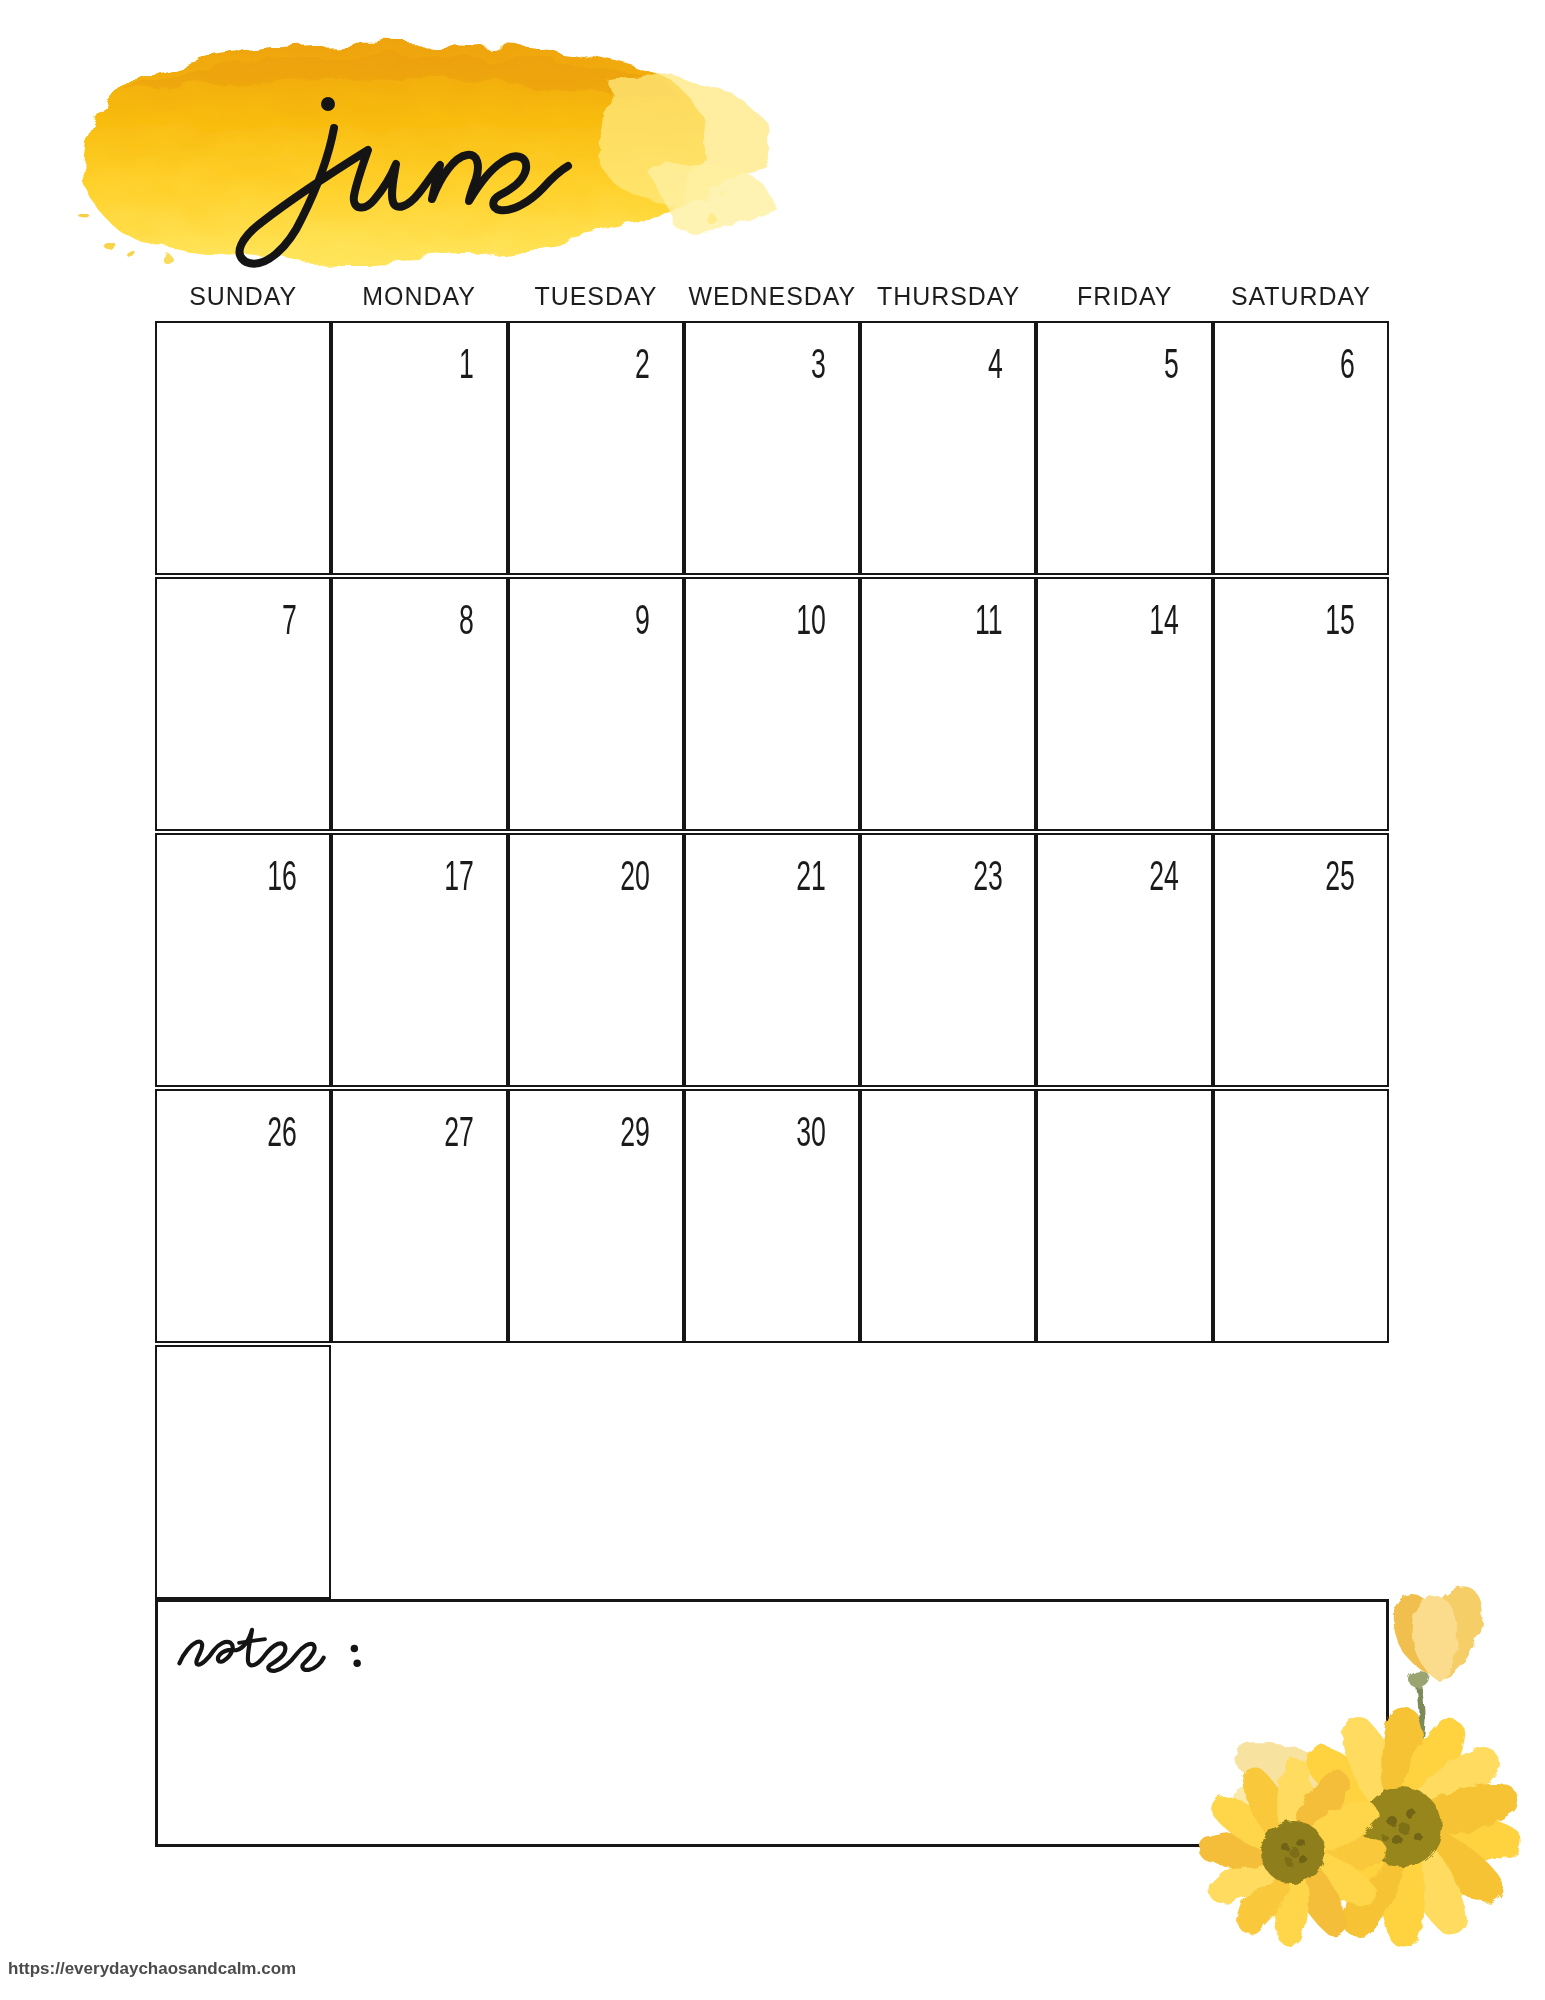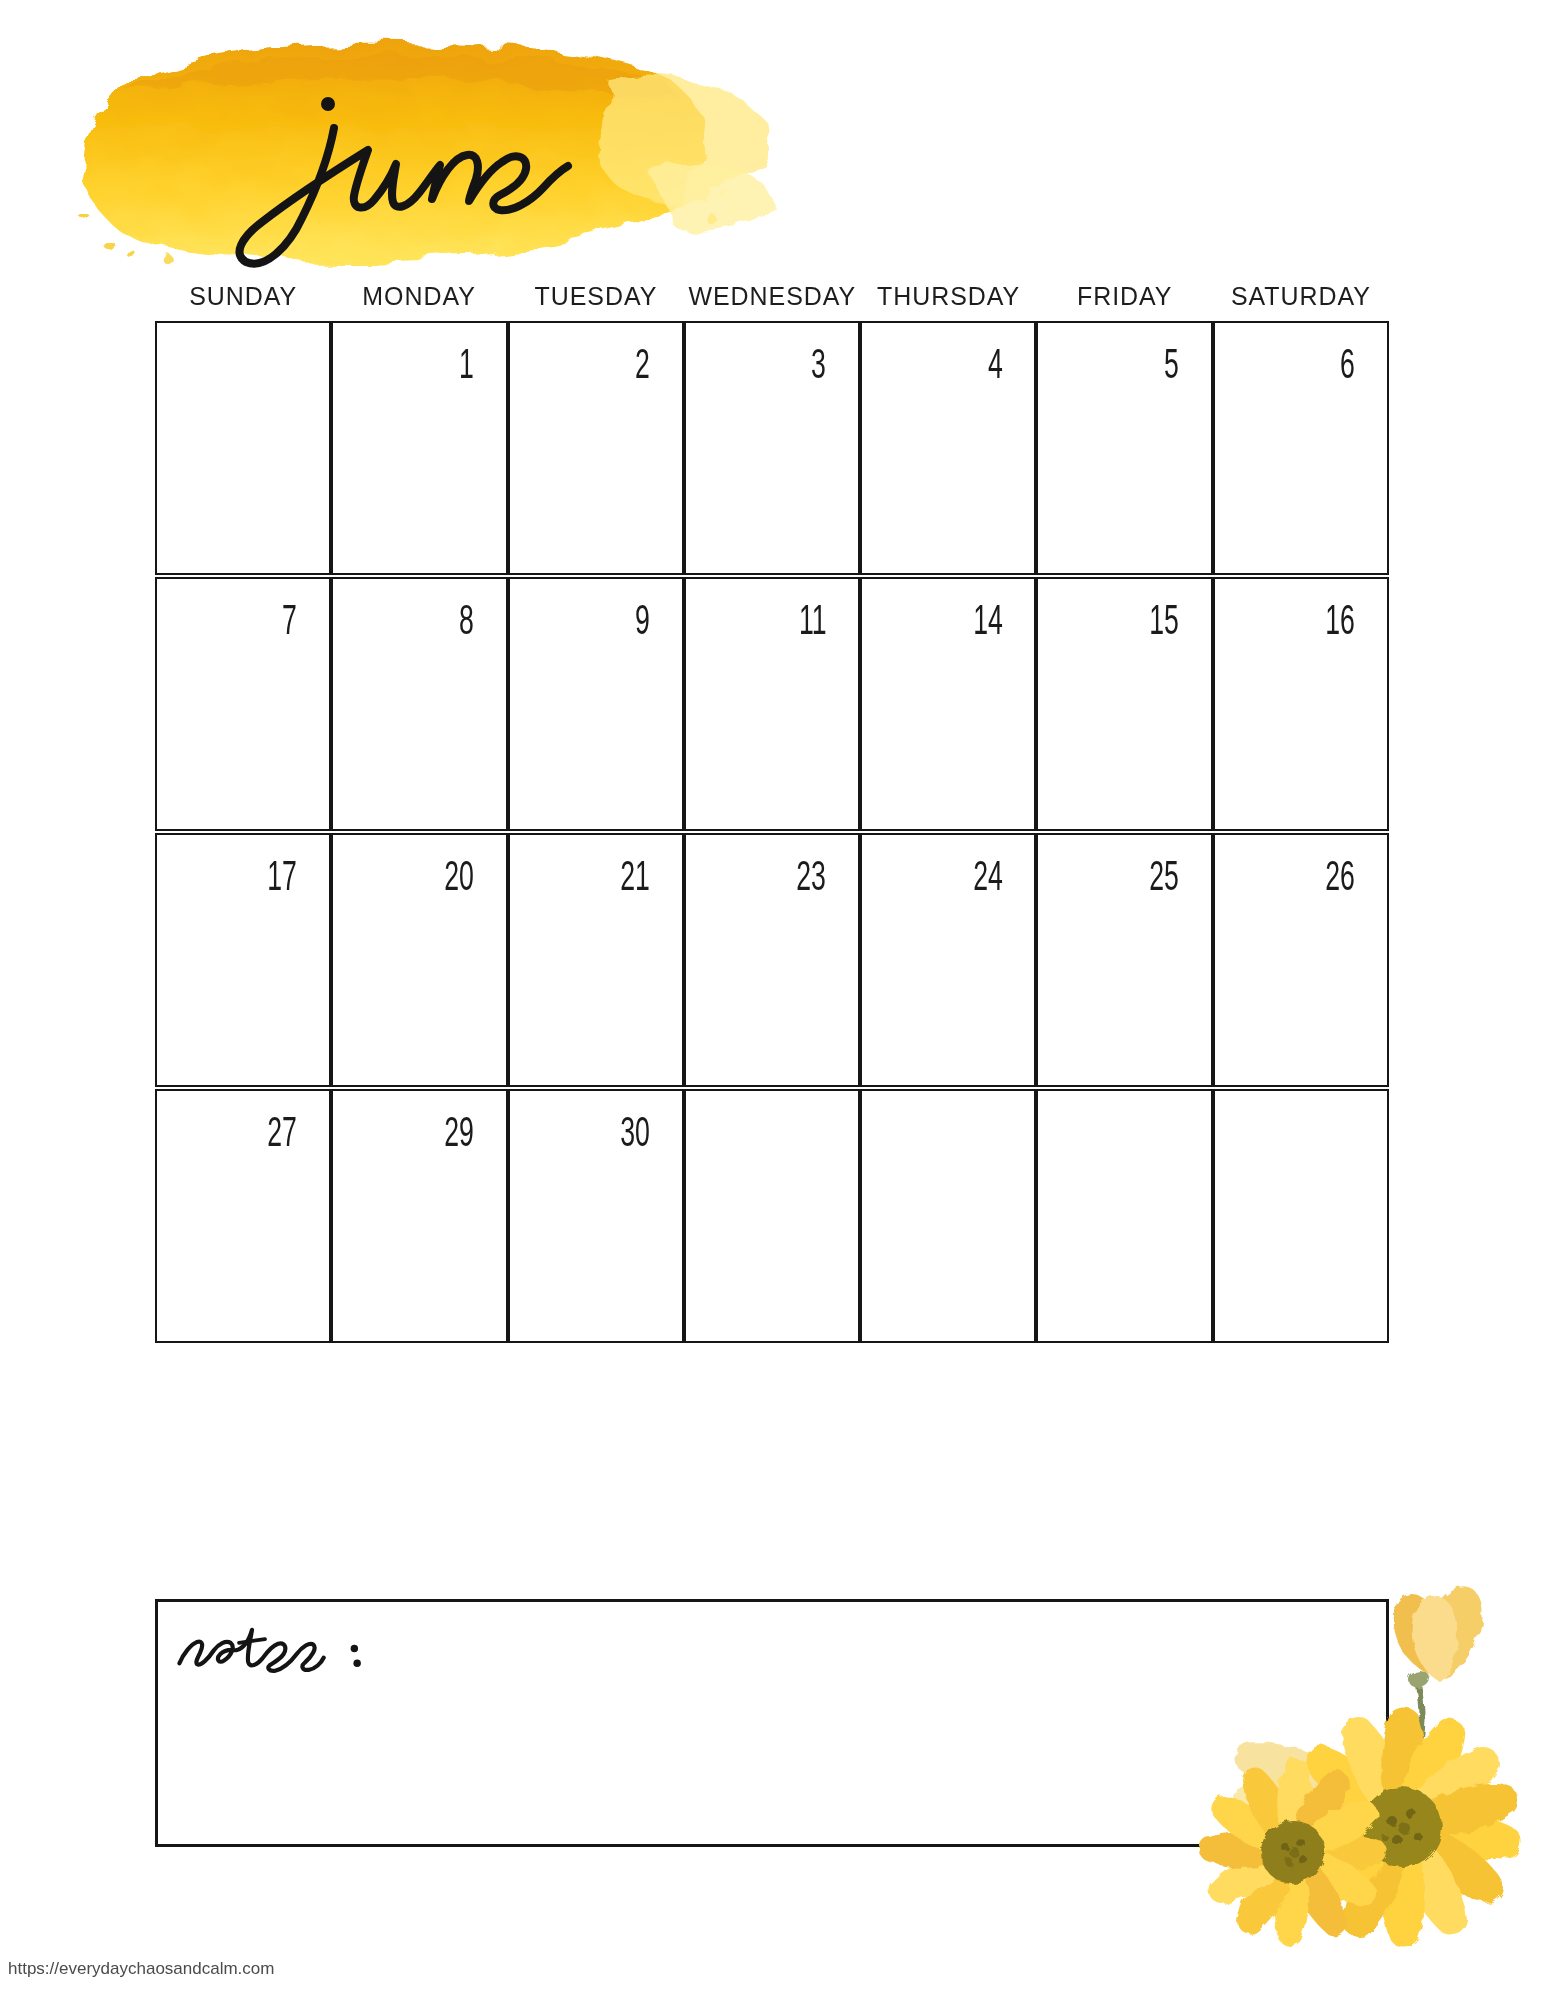--- a/index.html
+++ b/index.html
@@ -33,21 +33,21 @@
   }
   
   .notes-box{
     position:absolute;left:155px;top:1599px;width:1234px;height:248px;
     border:3px solid #161616;box-sizing:border-box;background:#ffffff;
   }
   .notes-svg{position:absolute;left:14px;top:12px;width:214px;height:80px;}
   
   .flowers-svg{position:absolute;left:1155px;top:1575px;width:390px;height:395px;}
   
-  .footer-url{position:absolute;left:8px;top:1959px;font-size:17px;color:#4b4b4b;}
+  .footer-url{position:absolute;left:8px;top:1959px;font-size:17px;color:#4b4b4b;font-weight:bold;}
   .ink{stroke:#141414;fill:none;stroke-linecap:round;stroke-linejoin:round;}
 </style>
 </head>
 <body>
 
 <div id="page">
 
   <svg class="brush-svg" viewBox="0 0 750 245" aria-hidden="true">
     <defs>
       <linearGradient id="bg" x1="0" y1="0" x2="0" y2="1">
@@ -151,20 +151,23 @@
       <div class="cell">
         <span class="daynum">7</span>
       </div>
       <div class="cell">
         <span class="daynum">8</span>
       </div>
       <div class="cell">
         <span class="daynum">9</span>
       </div>
       <div class="cell">
+        <span class="daynum">10</span>
+      </div>
+      <div class="cell">
         <span class="daynum">11</span>
       </div>
       <div class="cell">
         <span class="daynum">14</span>
       </div>
       <div class="cell">
         <span class="daynum">15</span>
       </div>
       <div class="cell">
         <span class="daynum">16</span>

